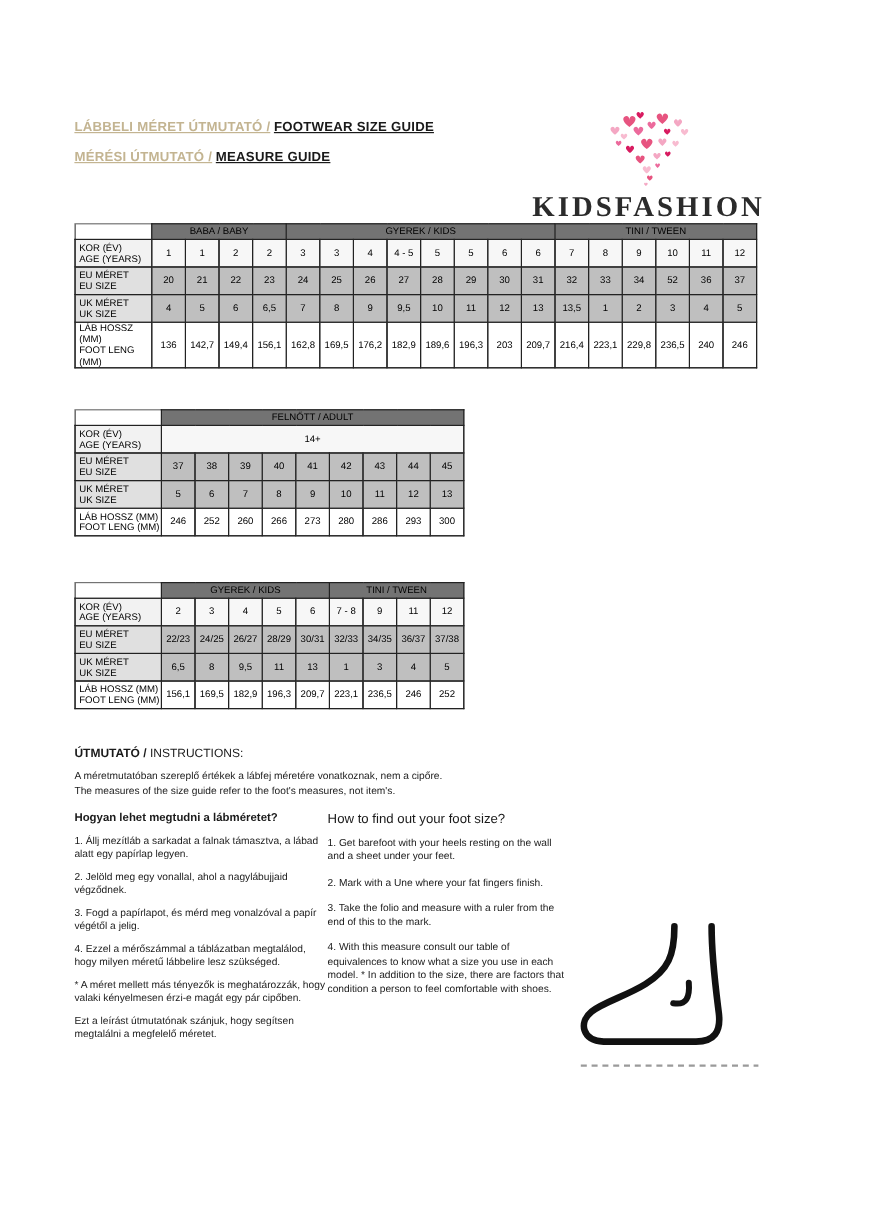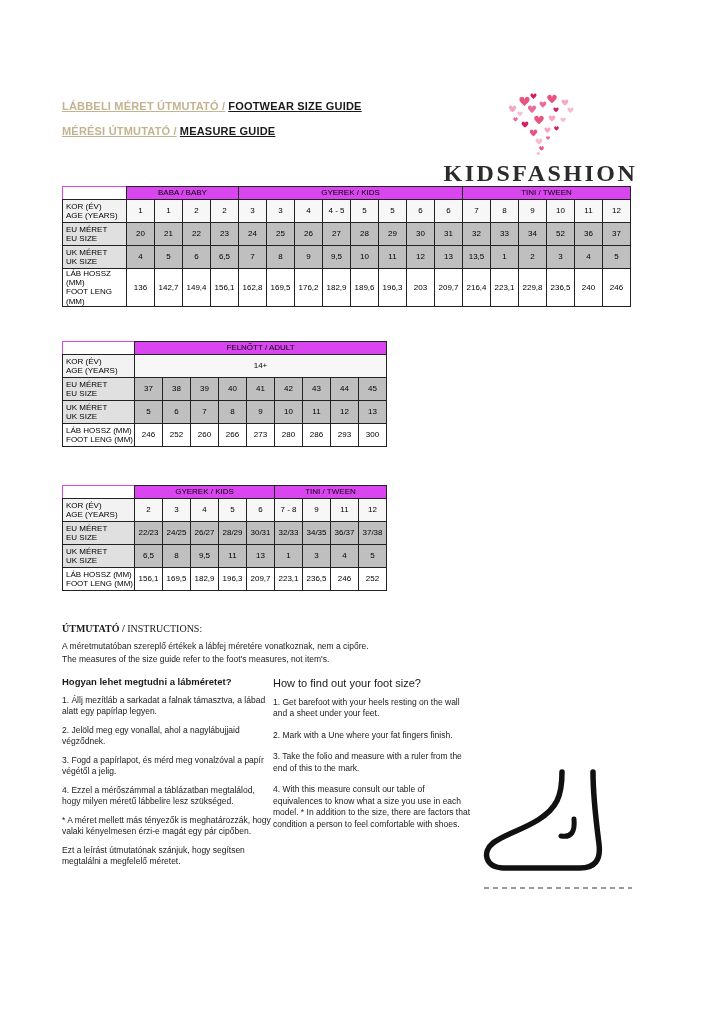--- a/index.html
+++ b/index.html
@@ -16,37 +16,37 @@
   .title-line .en { color:#1a1a1a; text-decoration:underline; }
   .logo { position:absolute; left:443px; top:76px; width:195px; text-align:center; }
   .logo svg { display:block; margin:0 auto; }
   .logo-text {
     font-family:"Liberation Serif", serif; font-size:24px; letter-spacing:2.5px;
     color:#2b2b2b; margin-top:2px; white-space:nowrap;font-weight:bold;
   }
   
   .size-table {
     position:absolute; border-collapse:collapse; table-layout:fixed;
-    font-size:8px; line-height:1.15; color:#000; background:#d946ef;
+    font-size:8px; line-height:1.15; color:#000; background:#737373;
   }
   .size-table td { border:1px solid #222; text-align:center; overflow:hidden; padding:0; }
   .size-table td.ghost { border:none; background:#fff; }
   .size-table tr.row-group td { height:13px; }
   .size-table tr.row-data td { height:23px; }
   .size-table td.rlabel { text-align:left; padding-left:3px; }
   .size-table tr.row-age  td.rlabel { background:#f2f2f2; }
   .size-table tr.row-age  td.cell   { background:#f7f7f7; }
   .size-table tr.row-shade td.rlabel { background:#e0e0e0; }
   .size-table tr.row-shade td.cell   { background:#bfbfbf; }
   .size-table tr.row-foot td { background:#fff; }
   #table1 { left:62px; top:170px; }
   #table2 { left:62px; top:325px; }
   #table3 { left:62px; top:469px; }
   
-  .instr-heading { position:absolute; left:62px; top:607px; font-size:10px;font-family:Liberation Serif, serif; }
+  .instr-heading { position:absolute; left:62px; top:607px; font-size:10px; }
   .instr-heading .b { font-weight:bold; }
   .instr-intro { position:absolute; left:62px; top:624px; width:440px; font-size:8.5px; line-height:1.5; }
   .col { position:absolute; top:660px; font-size:8.5px; line-height:1.35; }
   .col-hu { left:62px; width:210px; }
   .col-en { left:273px; width:202px; }
   .col-hu h3 { font-size:9.5px; font-weight:bold; margin-bottom:6px; }
   .col-en h3 { font-size:11px; font-weight:normal; margin-bottom:6px; }
   .col p { margin-bottom:7px; }
   .col-en p { margin-bottom:10px; }
   

